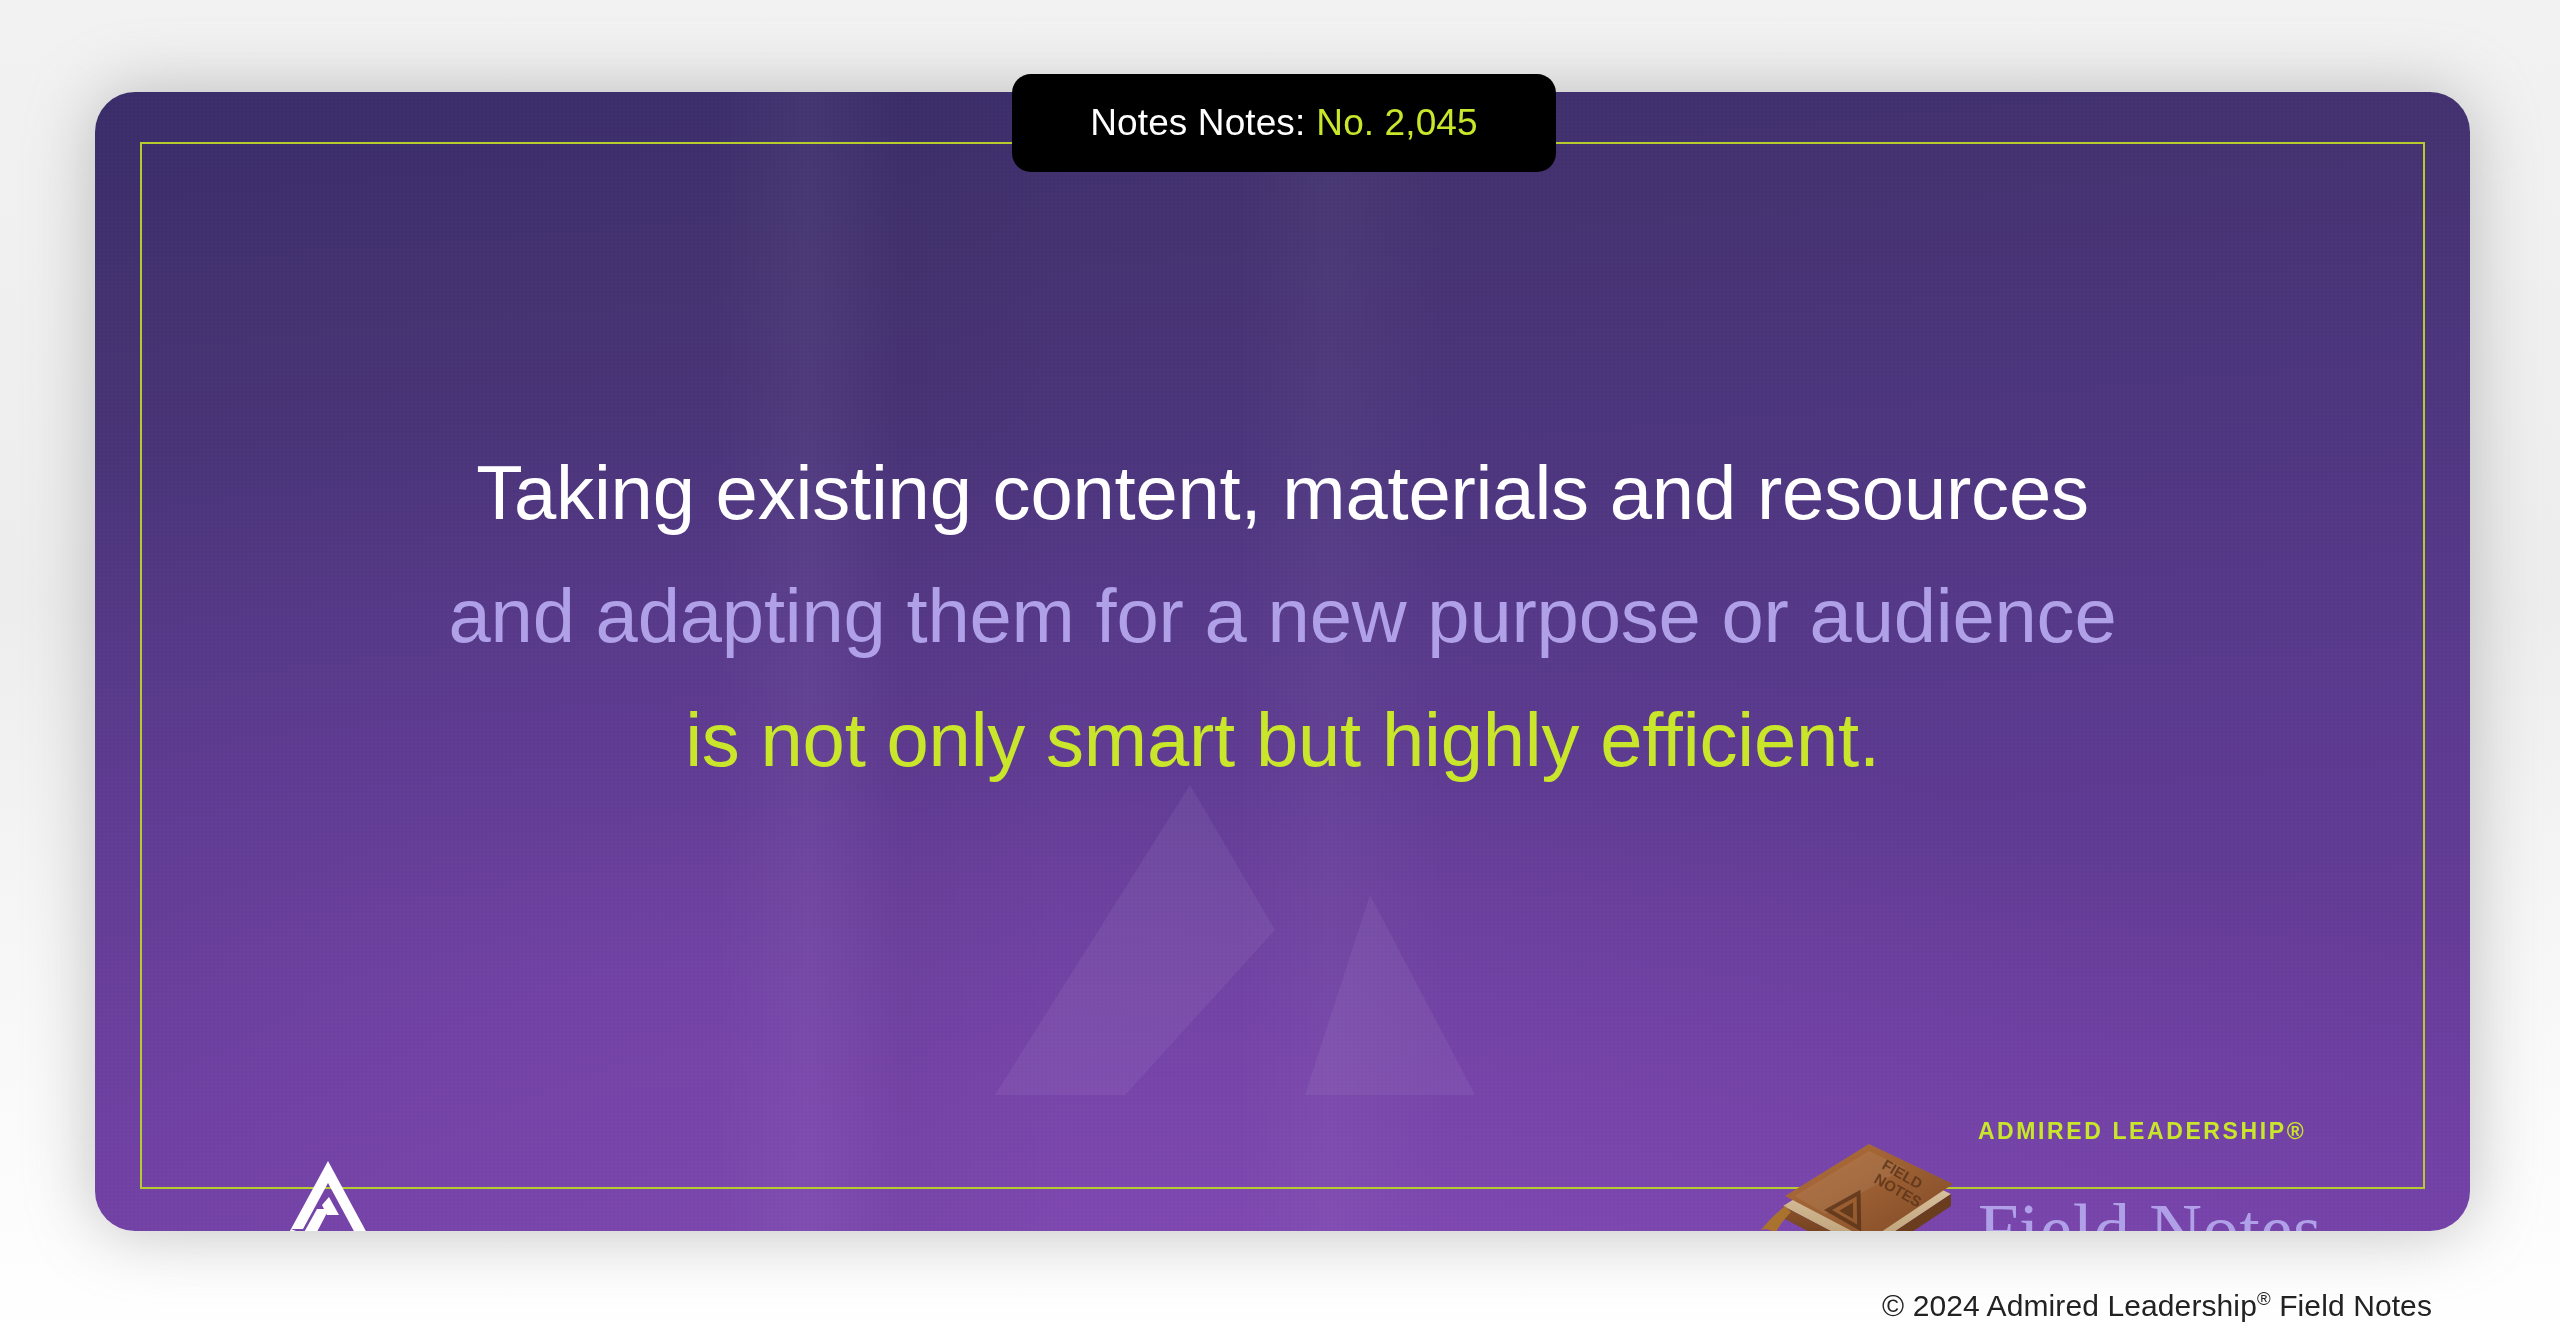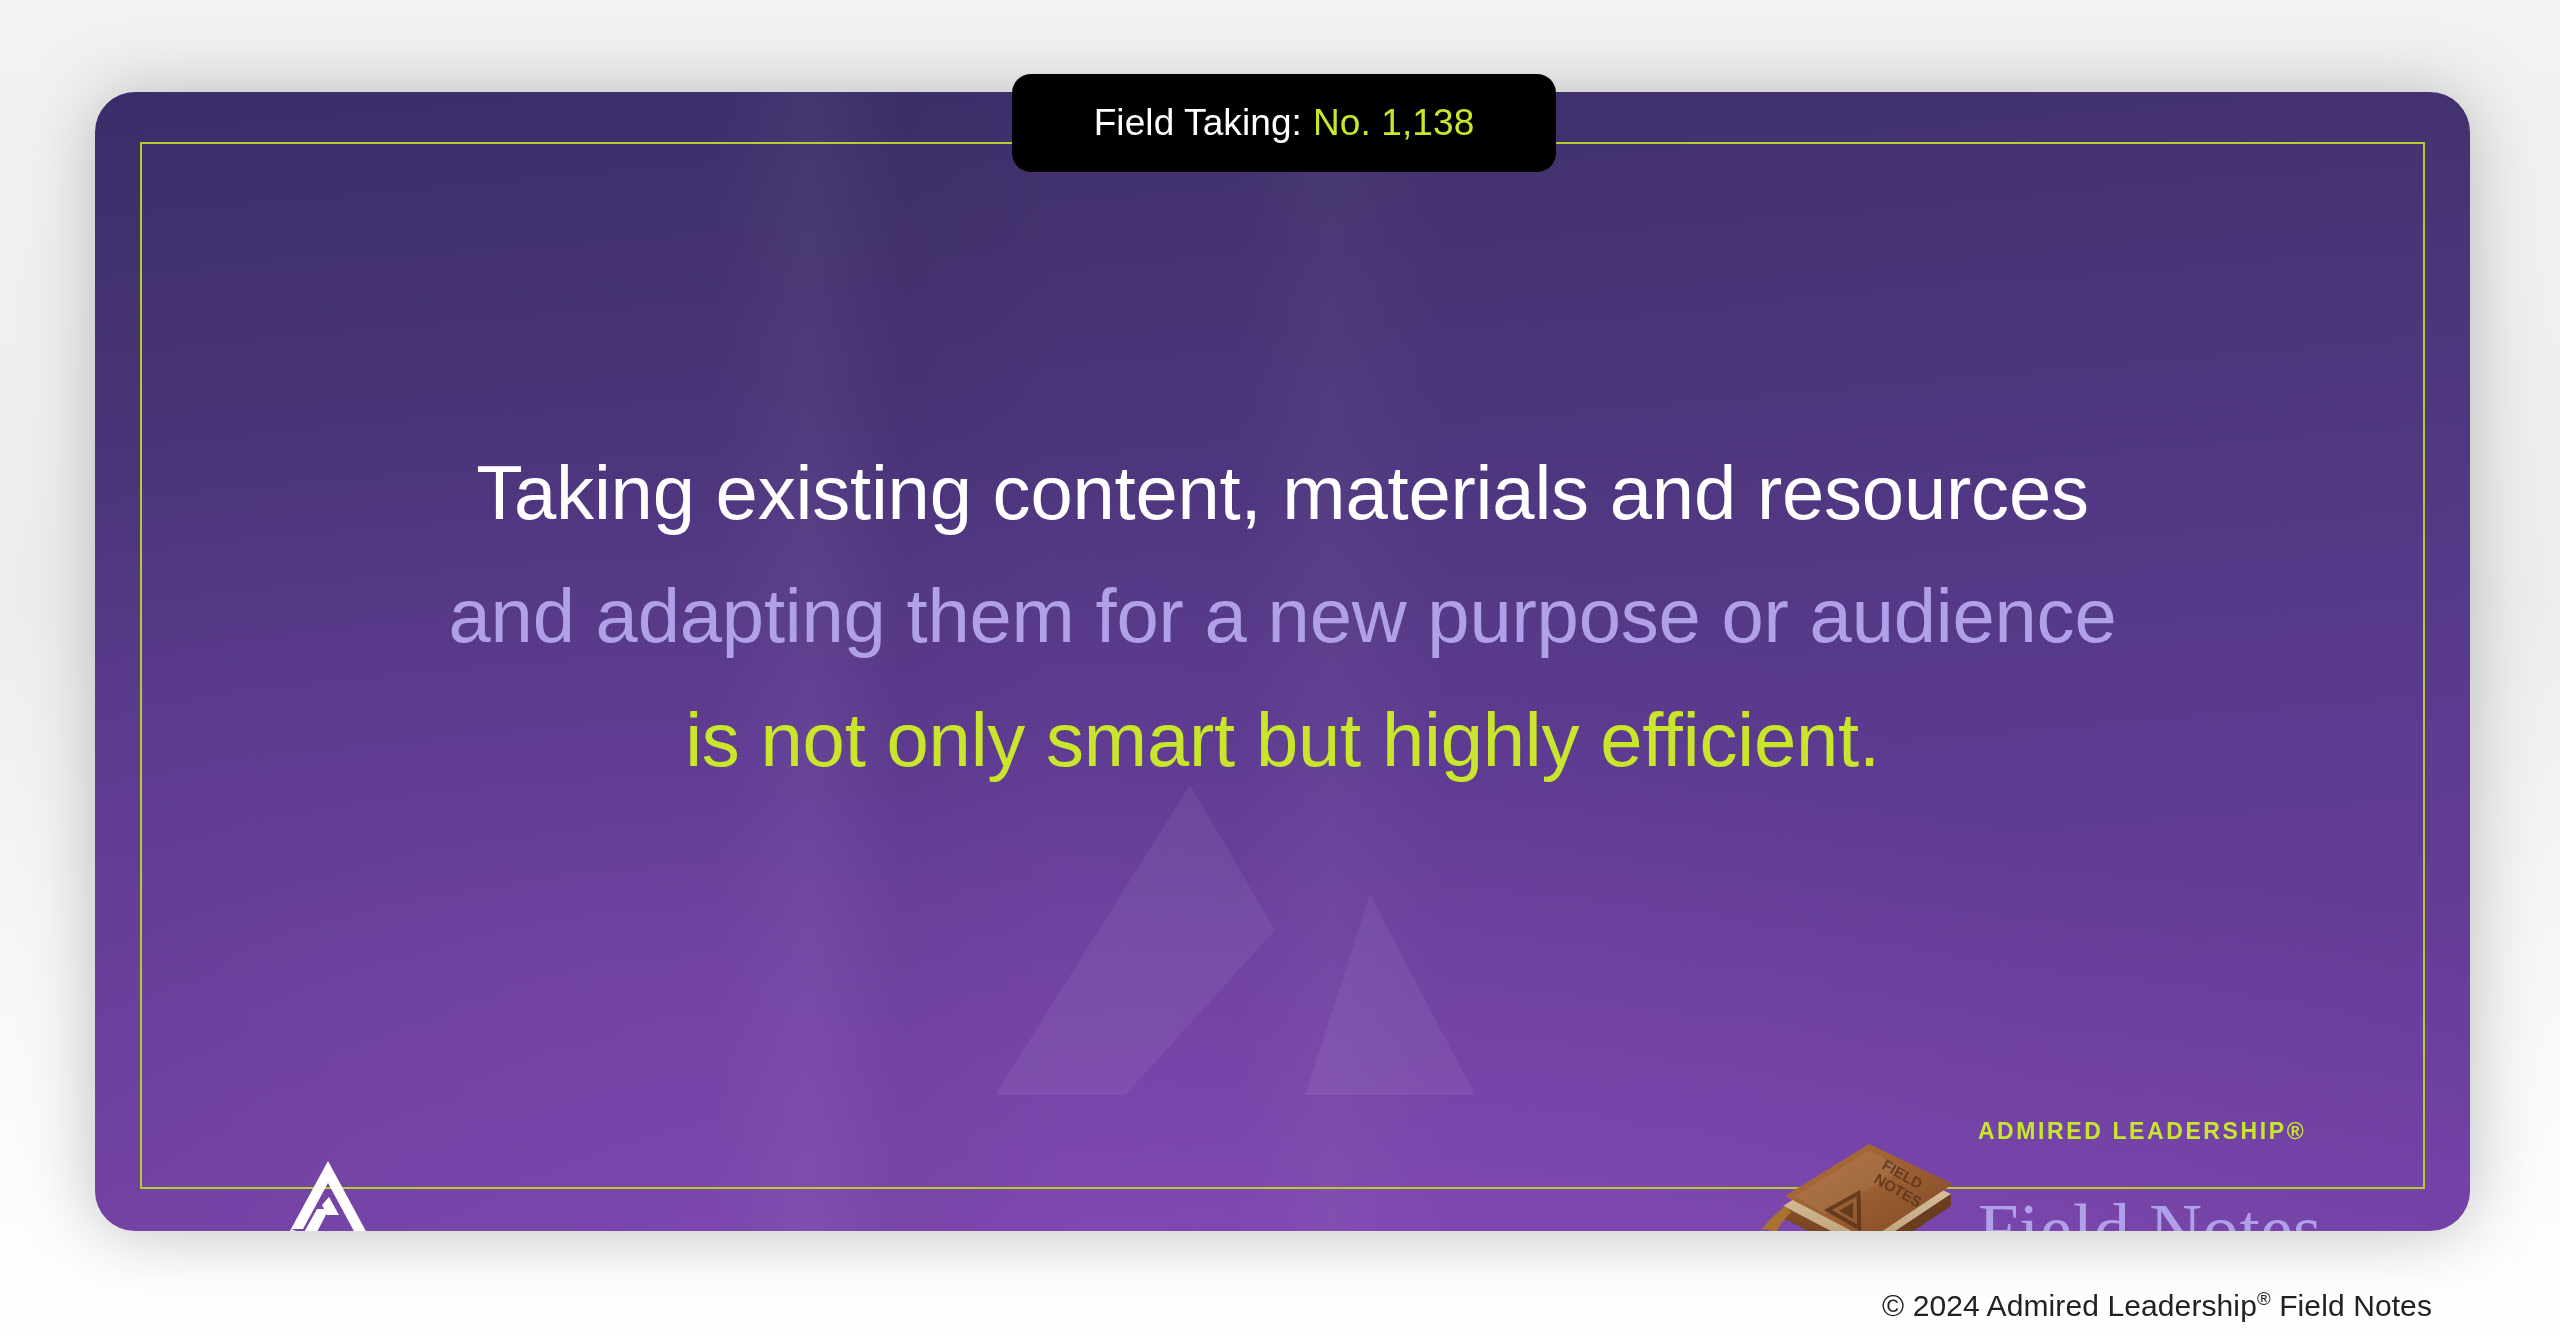--- a/index.html
+++ b/index.html
@@ -303,21 +303,21 @@
 
       <div id="brand-text">
         <div id="brand-kicker">ADMIRED LEADERSHIP®</div>
         <div id="brand-title">Field Notes</div>
       </div>
 
     </div>
   </div>
 
   <div id="badge">
-    <span class="badge-label">Field Taking:</span>
-    <span class="badge-number">No. 1,138</span>
+    <span class="badge-label">Notes Notes:</span>
+    <span class="badge-number">No. 2,045</span>
   </div>
 
   <div id="footer">
     <span>© 2024 Admired Leadership</span><span class="sup">®</span><span> Field Notes</span>
   </div>
 
 </div>
 
 </body></html>

